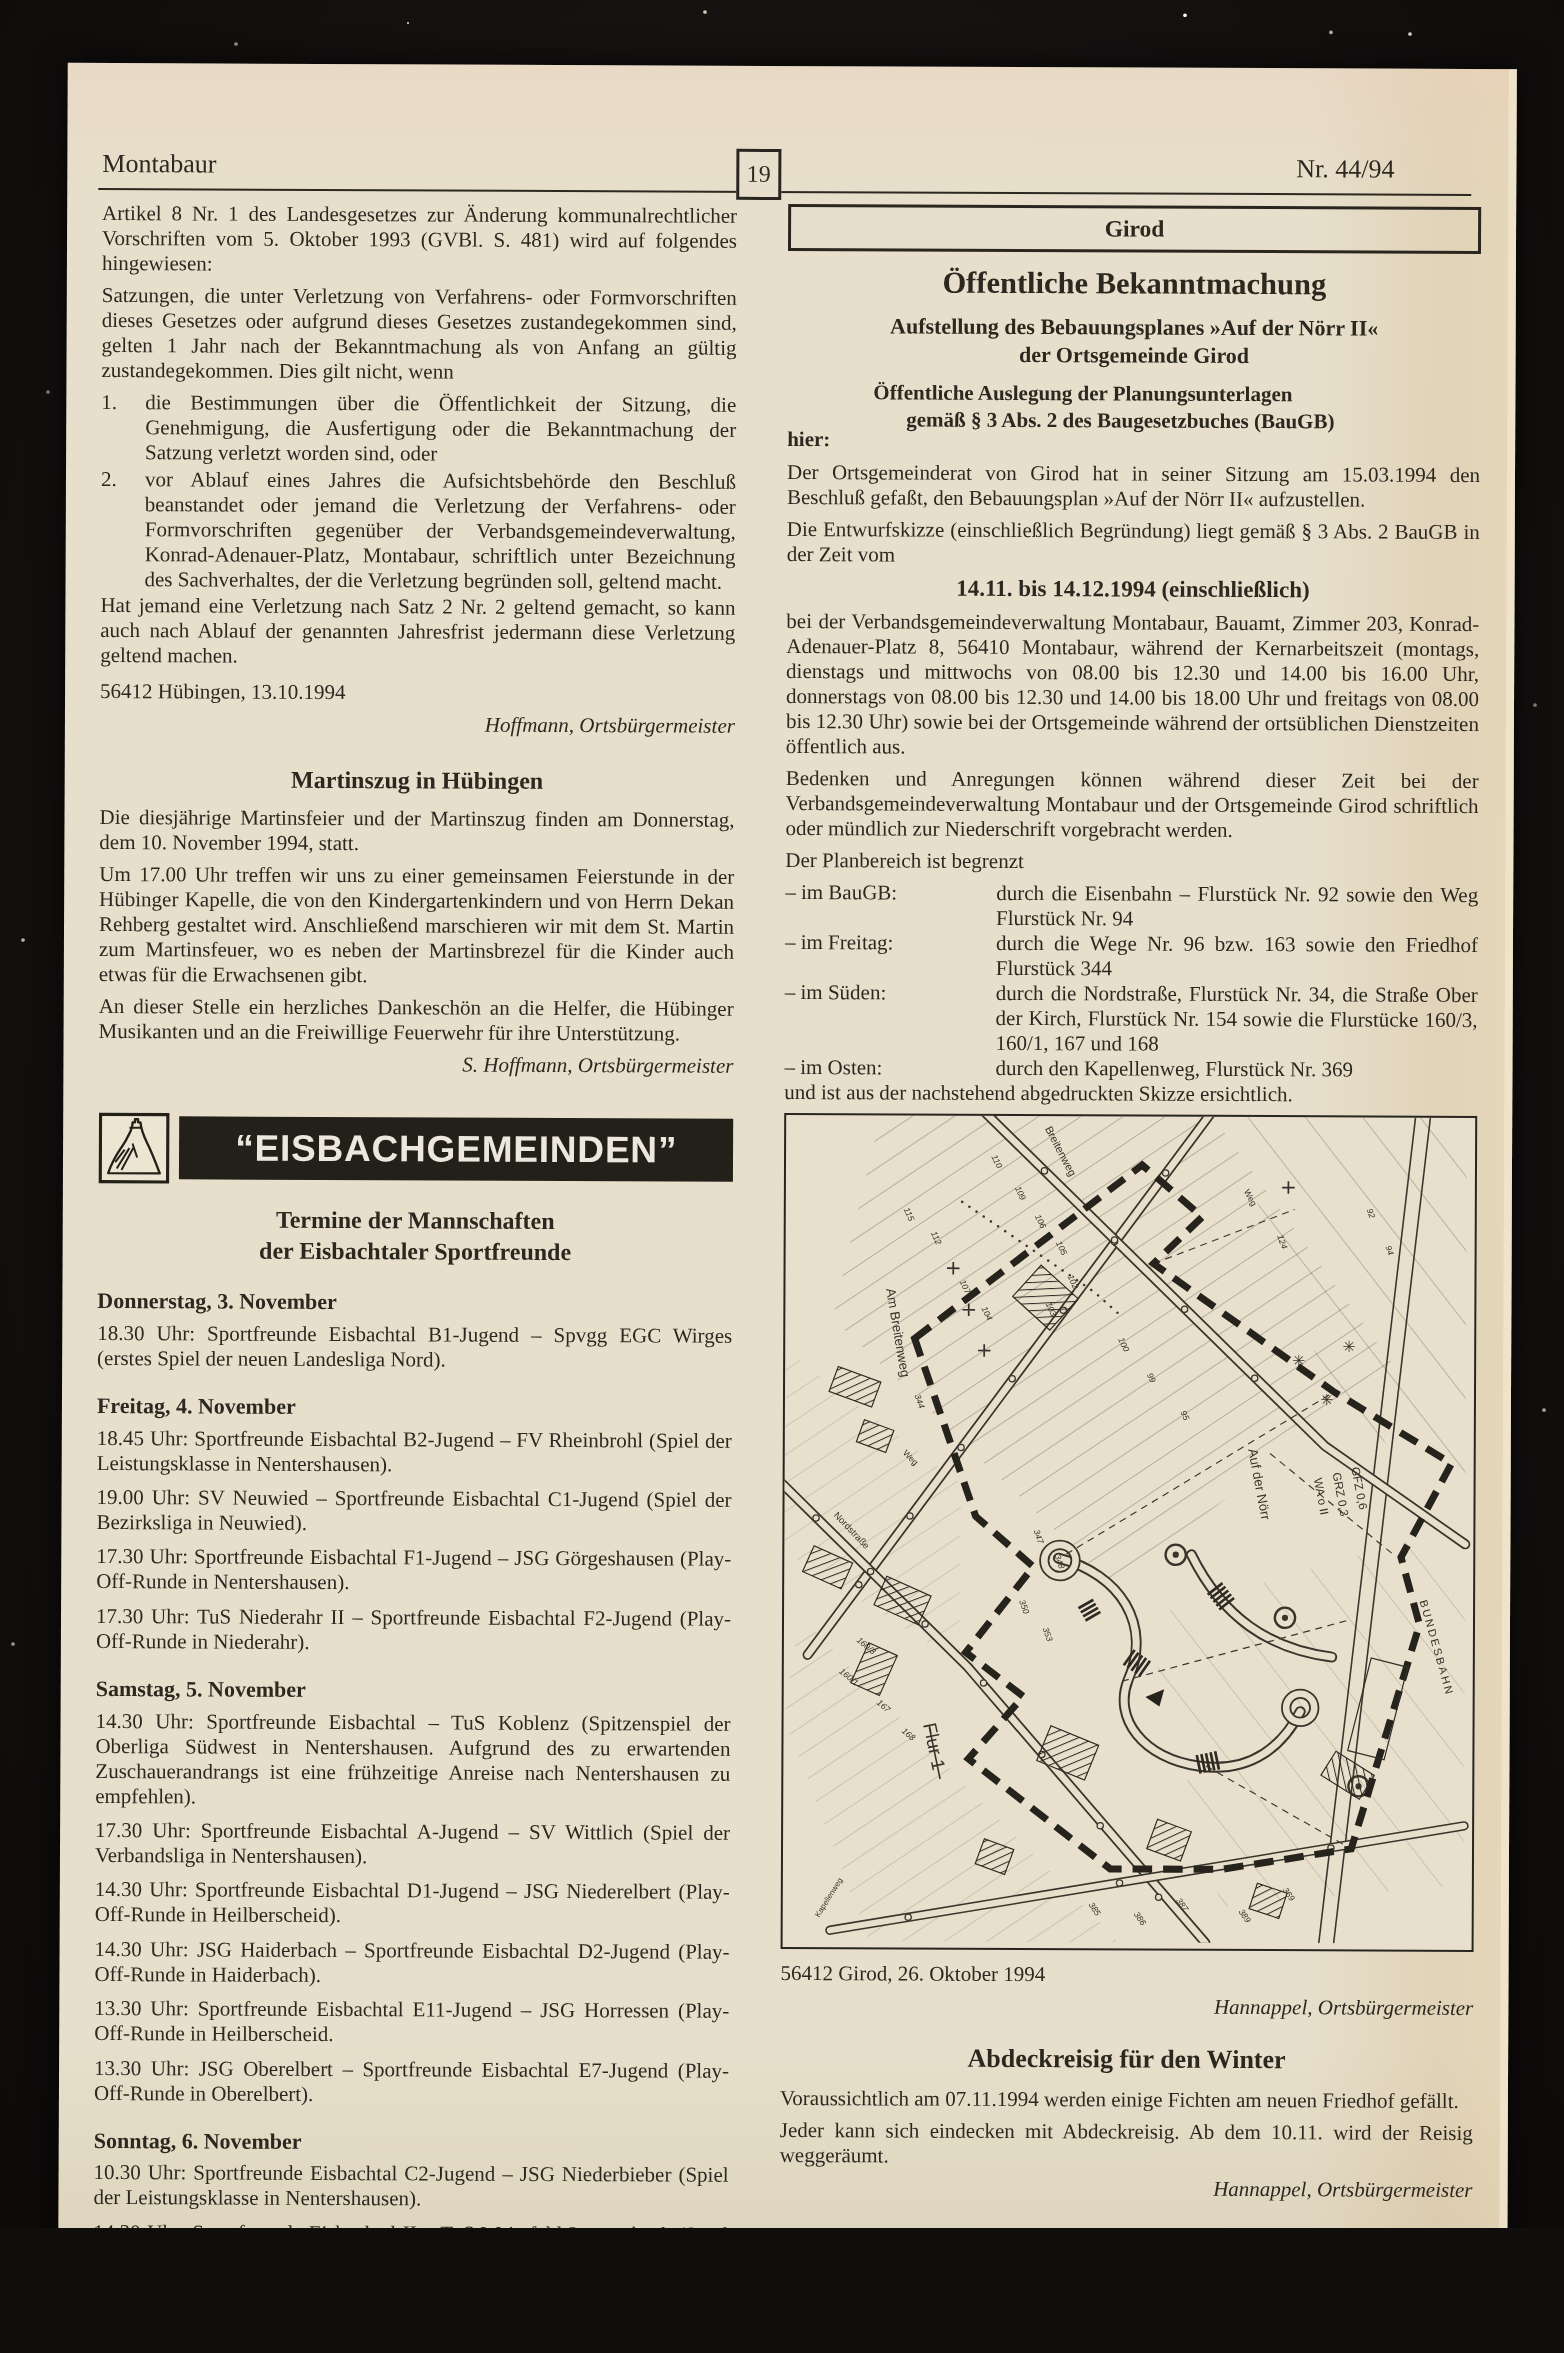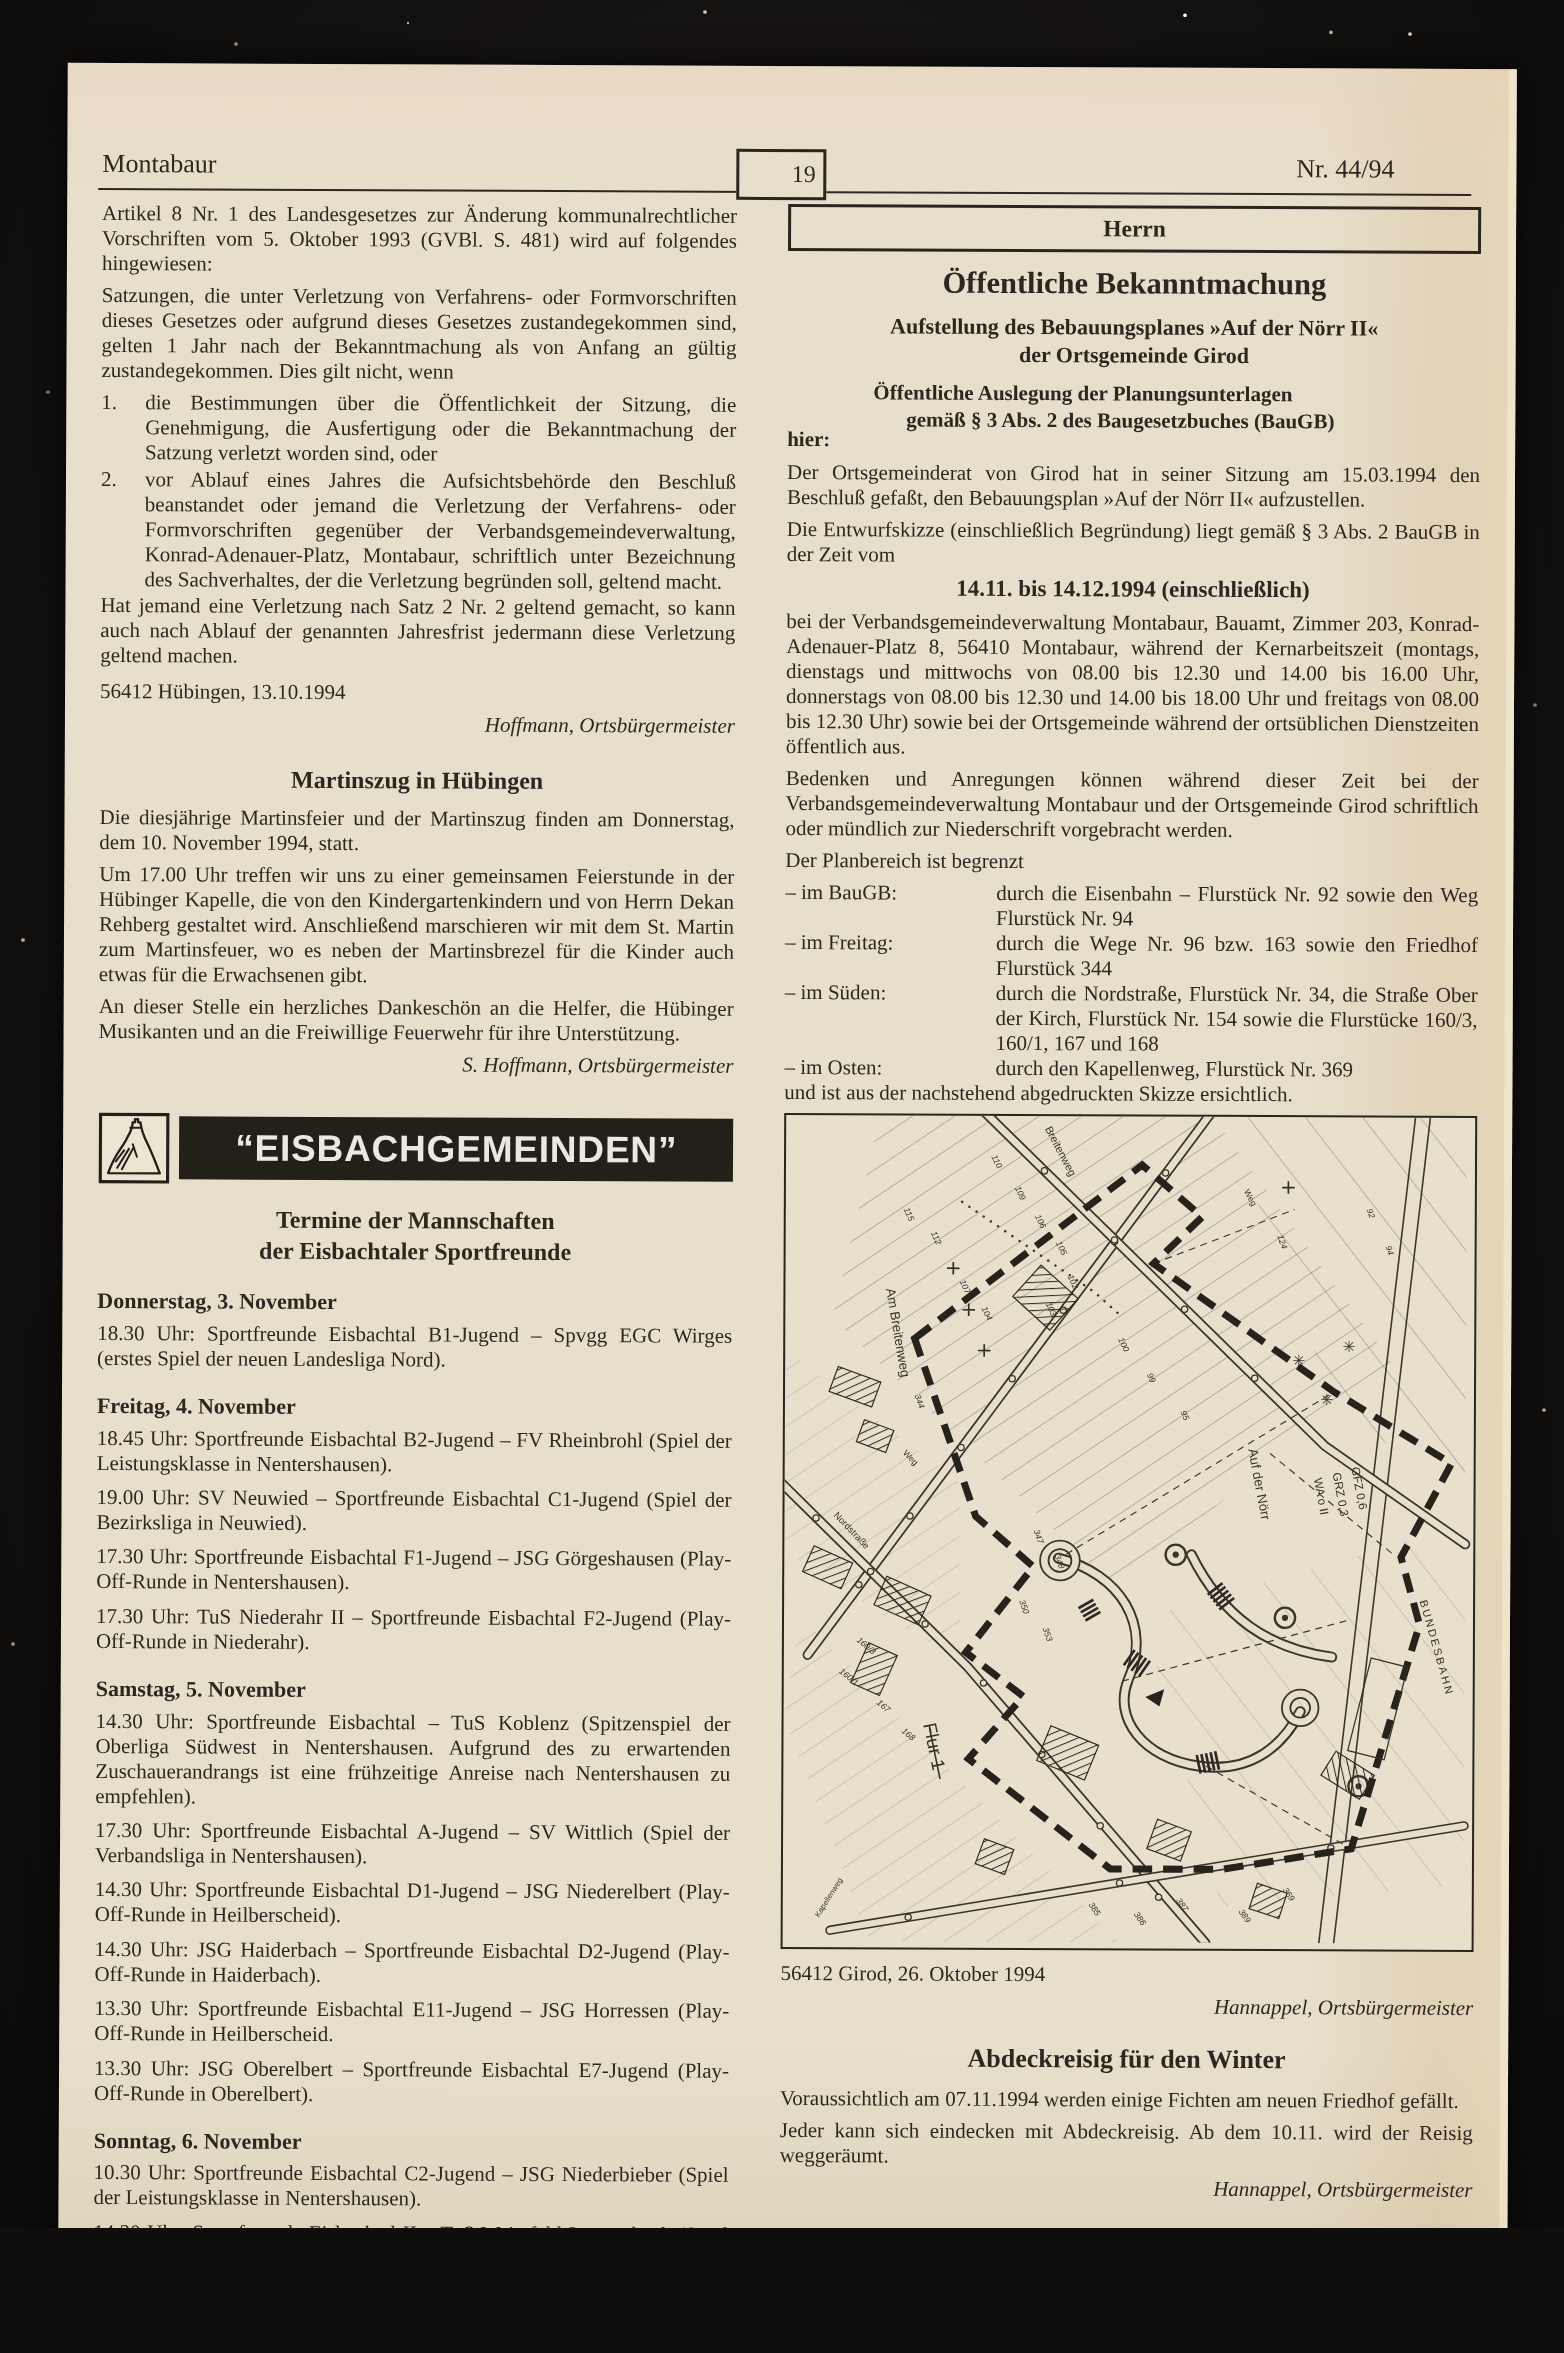--- a/index.html
+++ b/index.html
@@ -20,21 +20,21 @@
       #e7dfcb;
     transform:rotate(0.25deg);
     box-shadow:0 0 31px rgba(0,0,0,0.8);
     color:#2c2820;}
   .paper:after{content:"";position:absolute;right:0;top:0;bottom:0;width:7.8px;background:rgba(250,244,224,0.45);}
   
   .hdr-left{position:absolute;left:35px;top:86px;font-size:26px;}
   .hdr-right{position:absolute;left:1229px;top:86px;width:178px;text-align:left;font-size:26px;}
   .hdr-rule{position:absolute;left:31px;top:125px;width:1373px;height:2.3px;background:#2c2820;}
   .pagebox{position:absolute;left:669px;top:83px;width:39px;height:45px;border:3.1px solid #2a261f;background:#e7dfcb;
-    display:flex;align-items:center;justify-content:center;font-size:24px;z-index:2;padding-left:45px;}
+    display:flex;align-items:center;justify-content:center;font-size:24px;z-index:2;}
   
   .col-left{position:absolute;left:35px;top:138px;width:635px;font-size:21px;line-height:25px;}
   .col-right{position:absolute;left:721px;top:138px;width:693px;font-size:21px;line-height:25px;}
   p{margin:0 0 7px 0;text-align:justify;}
   .nojust{text-align:left;}
   .sig{text-align:right;font-style:italic;margin:1.6px 0 0 0;}
   .dateline{text-align:left;margin-top:11px;}
   .li{display:flex;margin:0 0 1.6px 0;}
   .li .num{width:44px;flex:none;}
   .li .txt{flex:1;text-align:justify;}
@@ -145,21 +145,21 @@
         <div class="day">
           <h4>Sonntag, 6. November</h4>
           <p>10.30 Uhr: Sportfreunde Eisbachtal C2-Jugend – JSG Niederbieber (Spiel der Leistungsklasse in Nentershausen).</p>
           <p>14.30 Uhr: Sportfreunde Eisbachtal II – TuS Weitefeld-Langenbach (Spiel der Bezirksliga in Nentershausen).</p>
         </div>
       </div>
     </div>
 
     <div class="col-right">
       <div class="gbox">
-        <span>Herrn</span>
+        <span>Girod</span>
       </div>
 
       <div class="btitle">Öffentliche Bekanntmachung</div>
       <div class="bsub">
         <div>Aufstellung des Bebauungsplanes »Auf der Nörr II«</div>
         <div>der Ortsgemeinde Girod</div>
       </div>
 
       <div class="hier">
         <span class="hl">hier:</span>

